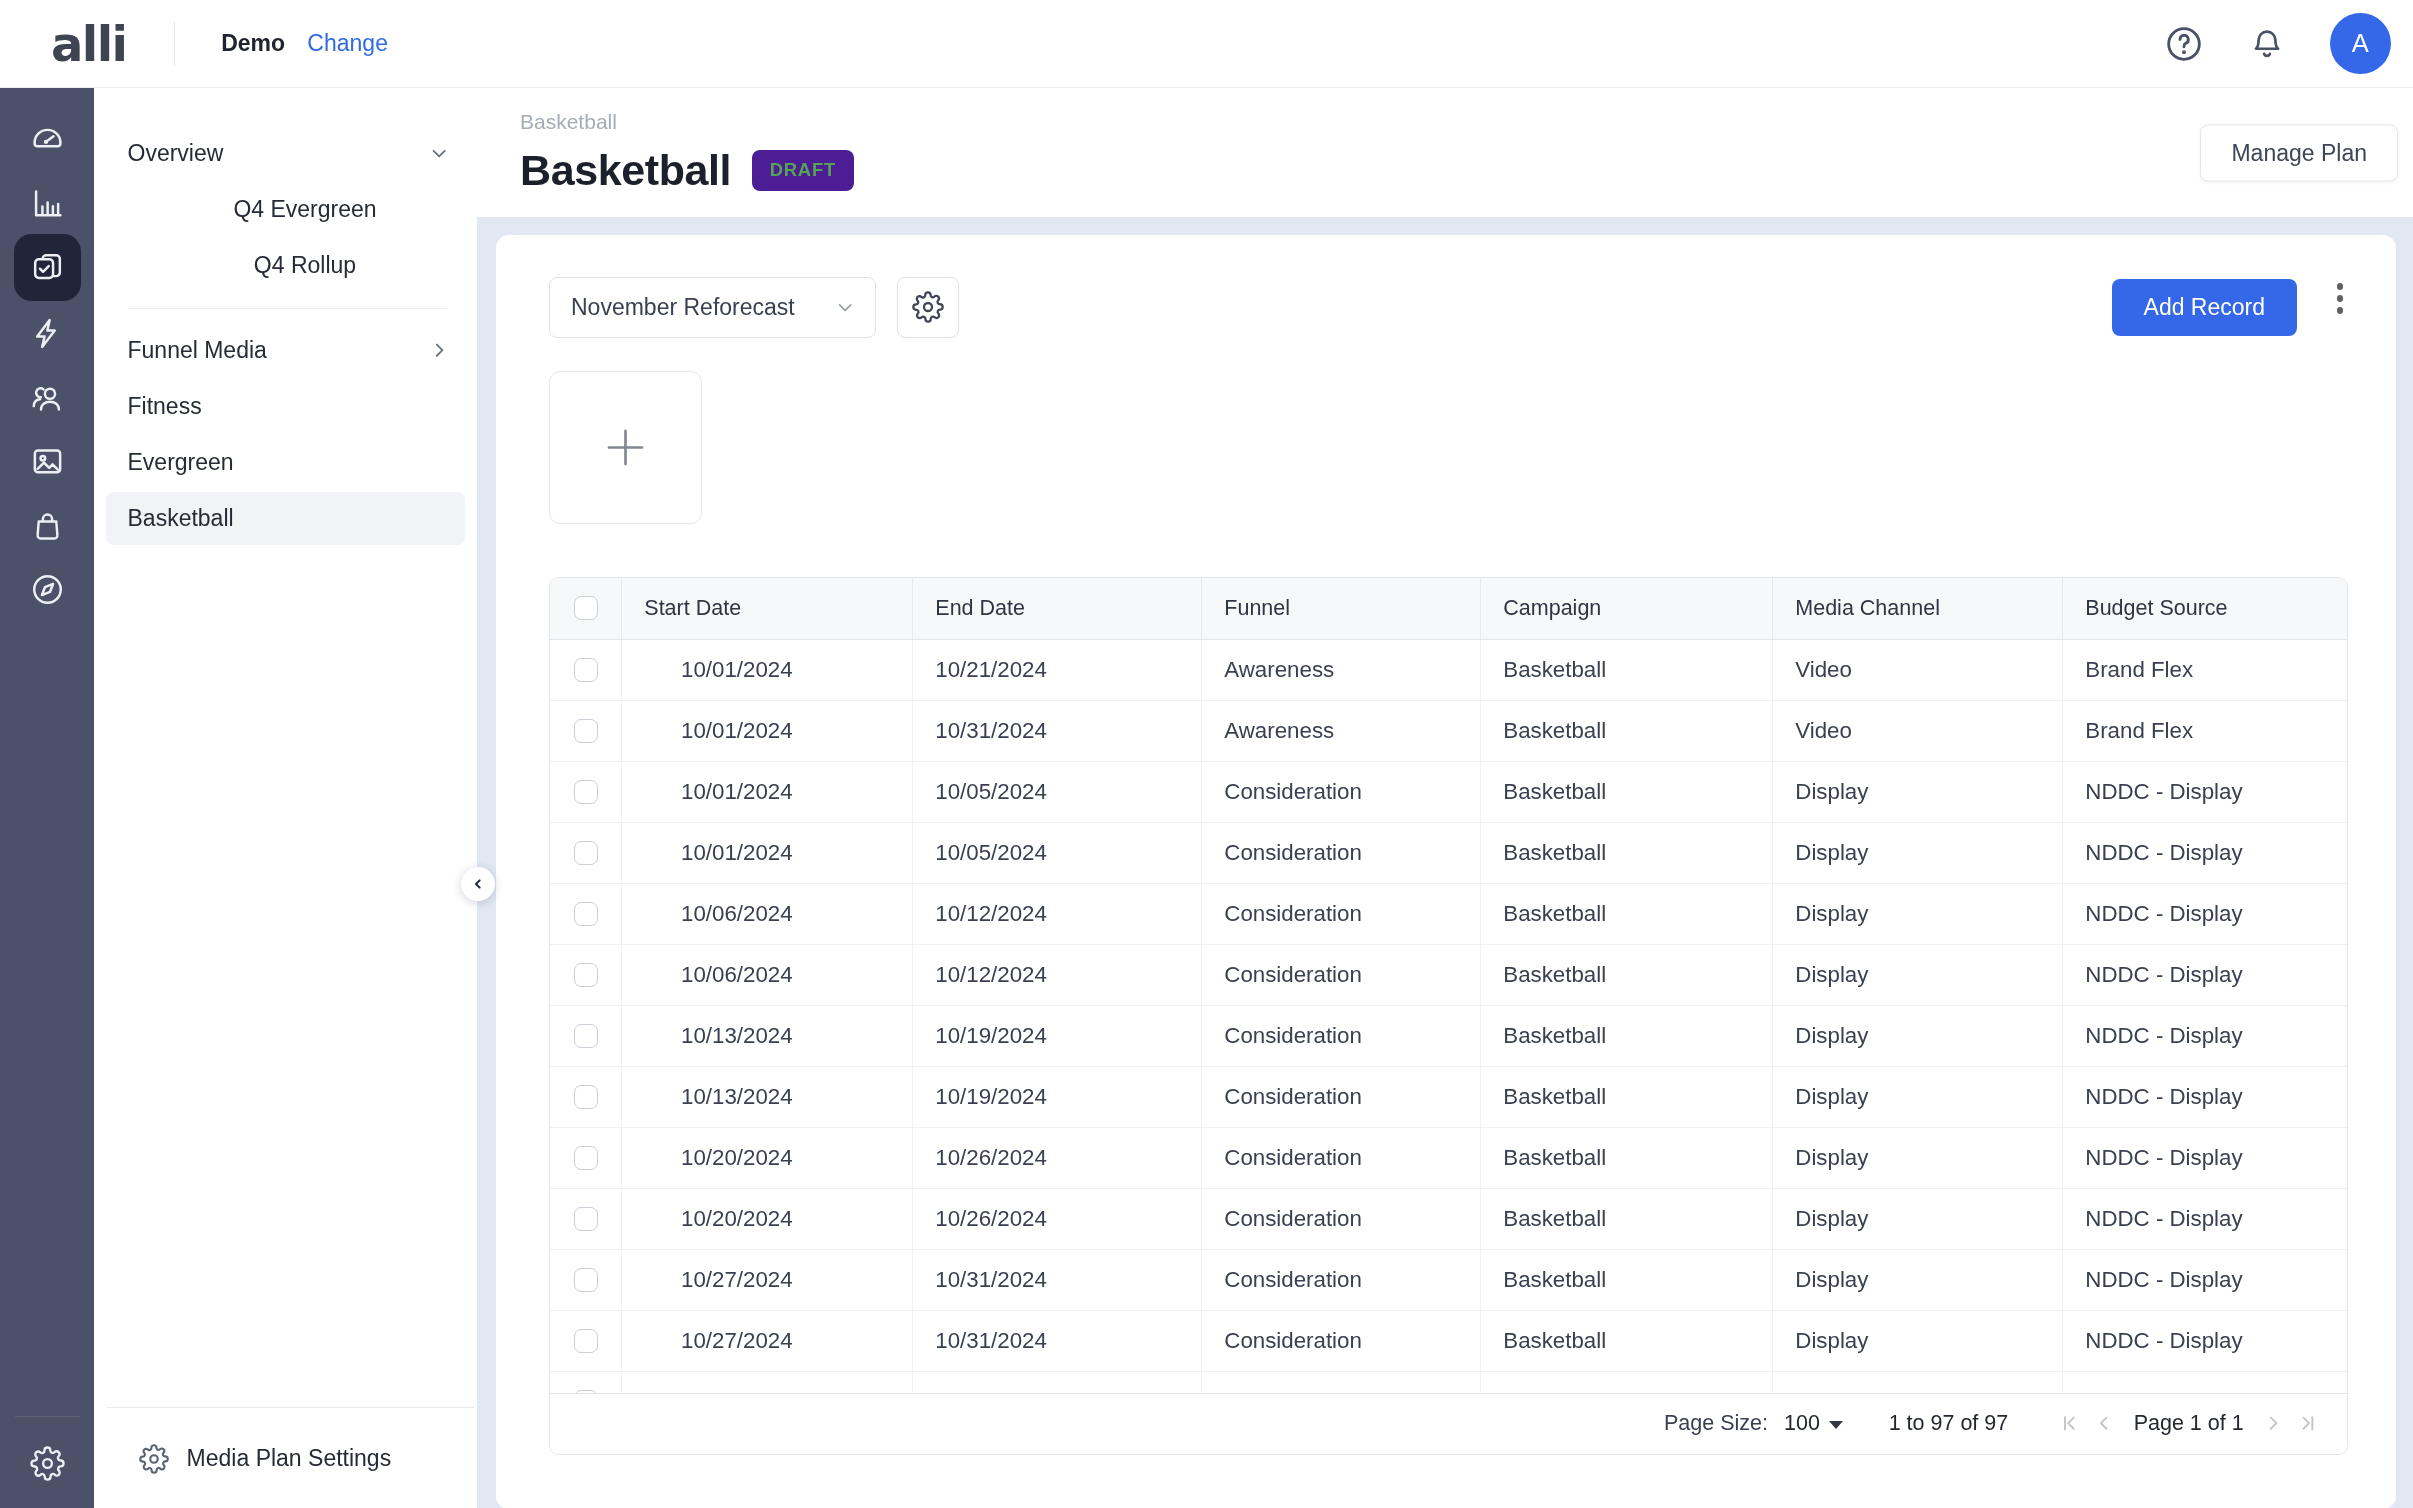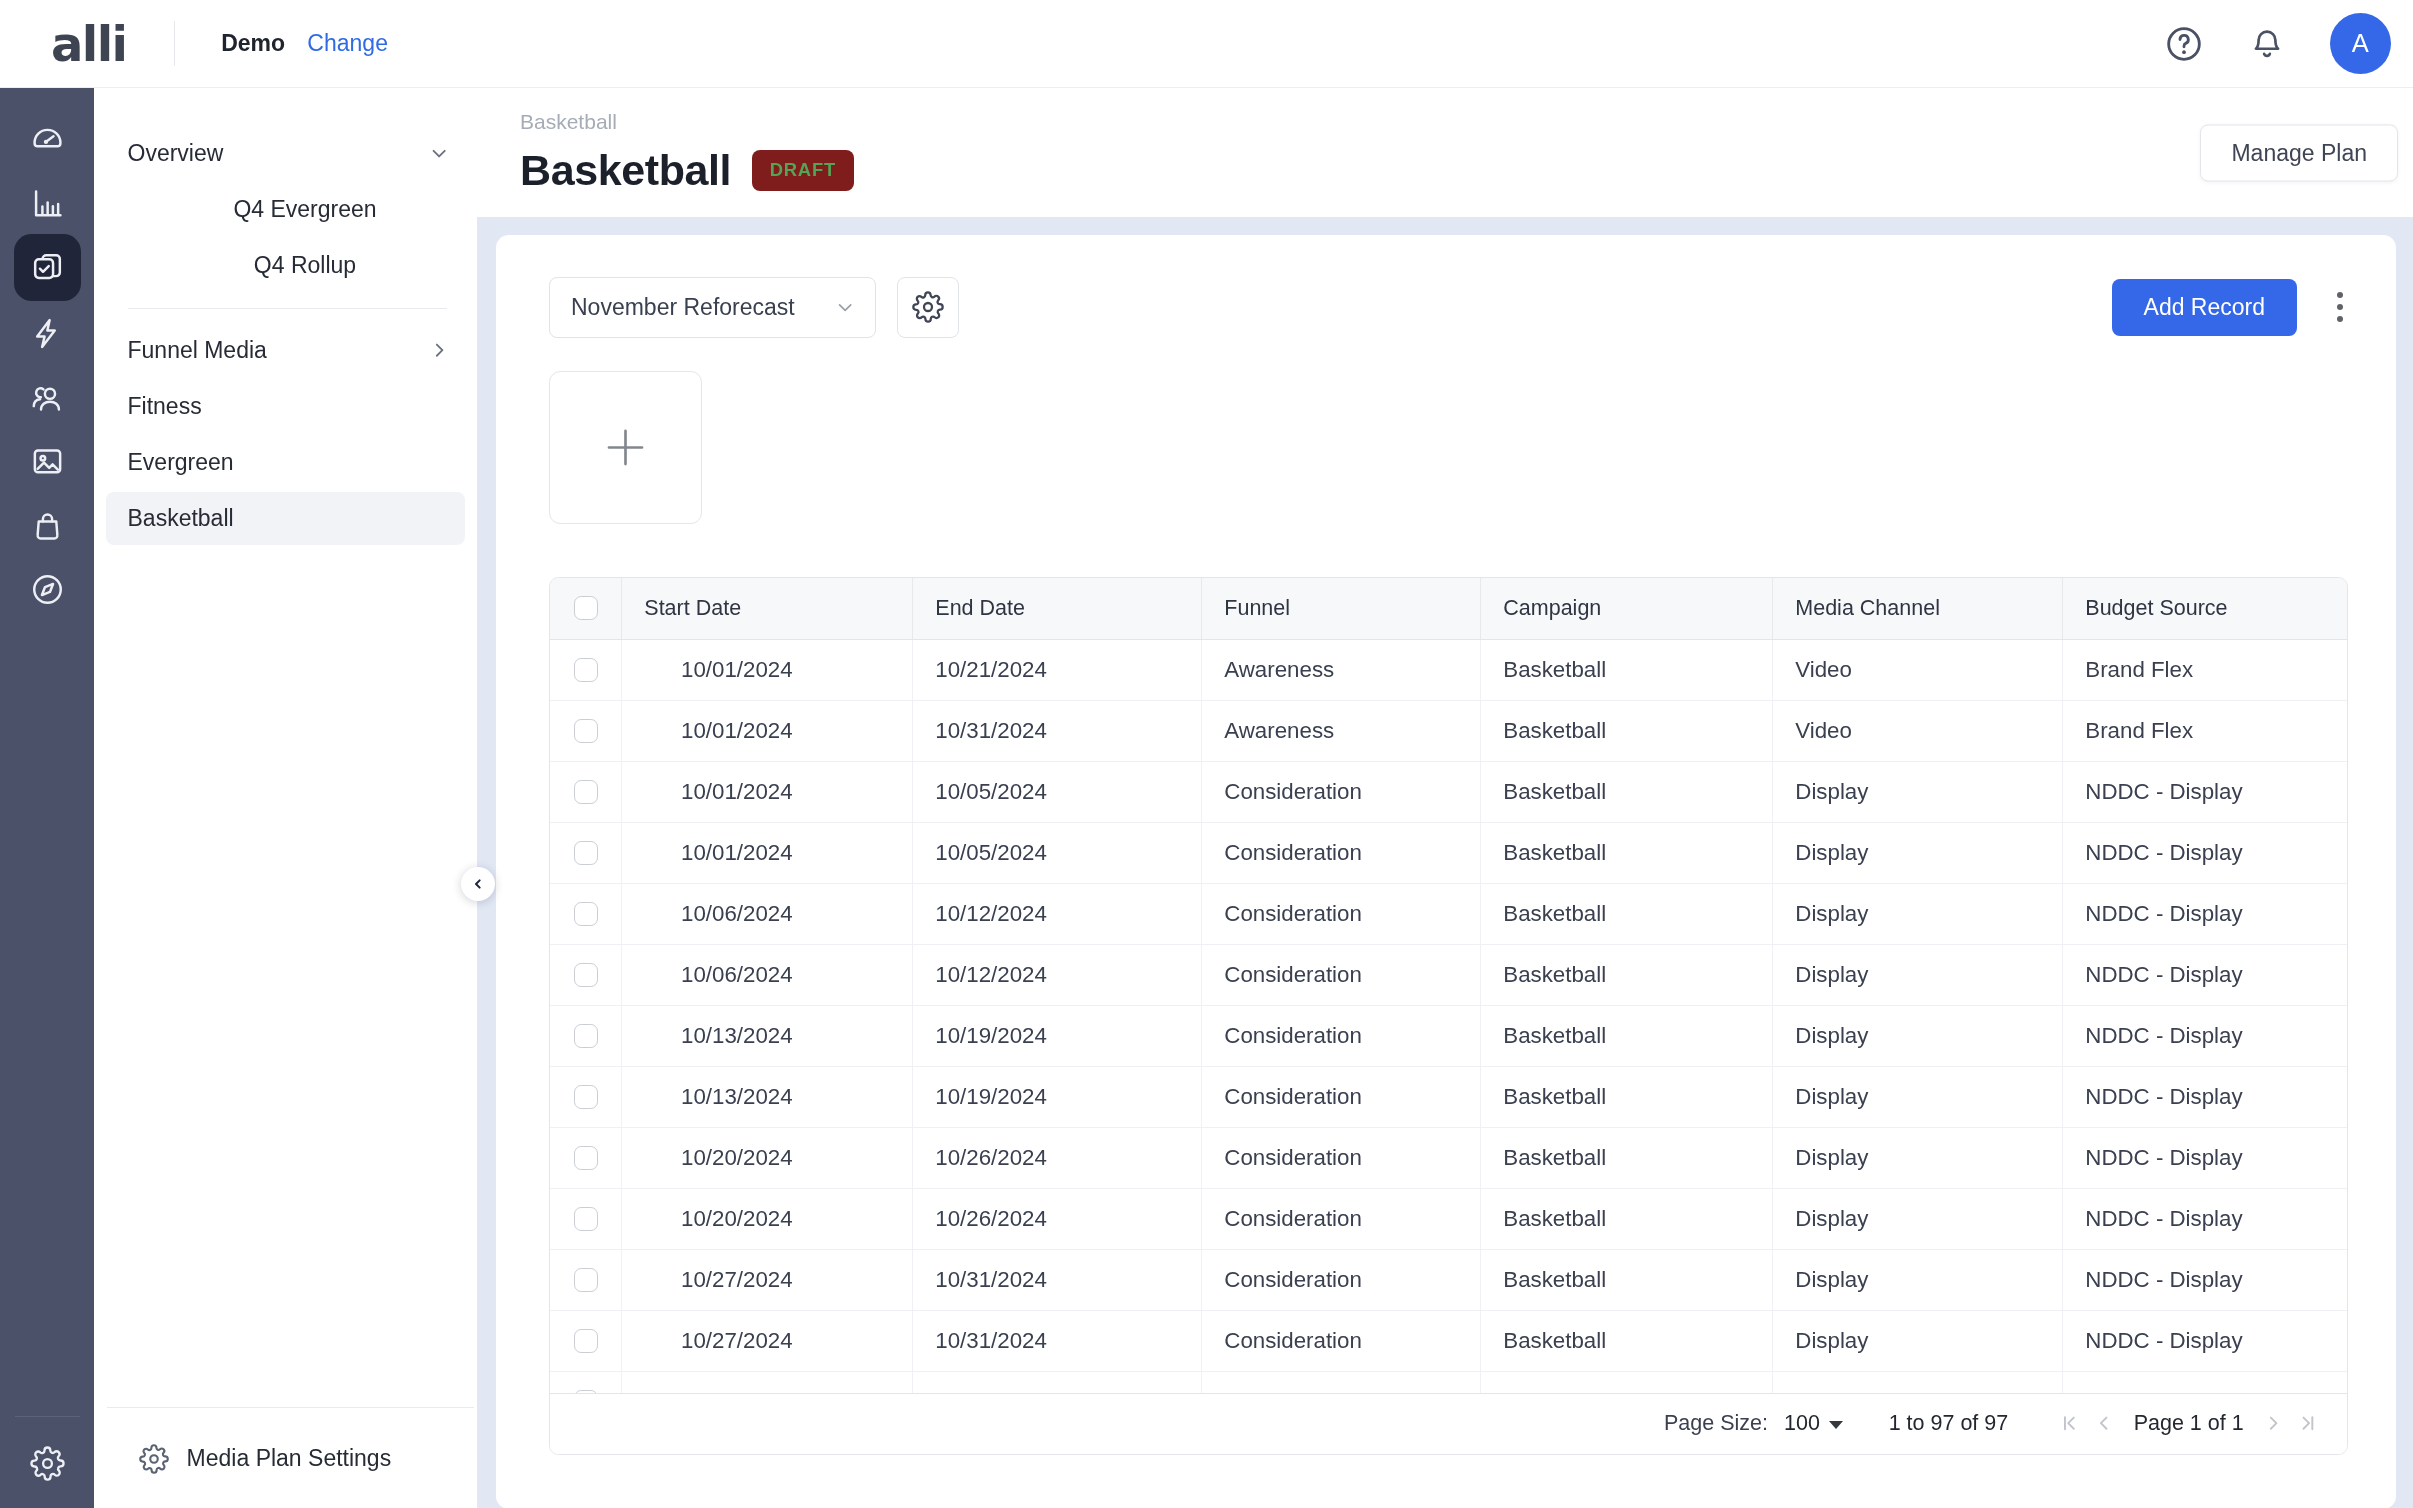--- a/index.html
+++ b/index.html
@@ -52,41 +52,41 @@
                   gap:17.6px; font-size:23px; color:#262B35; cursor:pointer; }
   .settings-row svg { width:30px; height:30px; color:#5B6372; }
 
   
   .main { flex:1; display:flex; flex-direction:column; background:#fff; position:relative; }
   .page-header { height:129px; padding-left:43px; display:flex; flex-direction:column;
                  justify-content:center; position:relative; }
   .breadcrumb { font-size:21px; color:#A6ACB5; margin-bottom:11.2px; }
   .title-row { display:flex; align-items:center; gap:21px; }
   .page-title { font-size:43px; font-weight:700; color:#1B202B; letter-spacing:-0.4px; }
-  .draft-badge { background:#7f1d1d; color:#55A455; font-size:18.4px; font-weight:700;
+  .draft-badge { background:#4c1d95; color:#55A455; font-size:18.4px; font-weight:700;
                  letter-spacing:0.8px; padding:9.6px 17.6px; border-radius:8px; }
   .manage-btn { position:absolute; right:19px; top:50%; transform:translateY(-50%);
                 height:57px; padding:0 30px; background:#fff; border:0.8px solid #E3E5EA;
                 border-radius:8px; font-size:23px; color:#3F4554; cursor:pointer;
                 font-family:inherit; box-shadow:0 0.8px 4px rgba(20,24,40,.05); }
 
   .panel { flex:1; background:#E2E7F4; padding:17.6px 21px 0 19px; }
   .card { background:#fff; border-radius:12.8px; height:100%; padding:42px 48px 0 53px; }
 
   
   .toolbar { display:flex; align-items:center; }
   .scenario-select { width:327px; height:61px; background:#fff; border:0.8px solid #E0E3E8;
                      border-radius:8px; display:flex; align-items:center; justify-content:space-between;
                      padding:0 19px 0 21px; font-size:23px; color:#3A4050; cursor:pointer; }
   .scenario-select svg { width:22.3px; height:22.3px; color:#9AA0A8; }
   .gear-btn { width:62px; height:61px; margin-left:21px; background:#fff; border:0.8px solid #E0E3E8;
               border-radius:8px; display:flex; align-items:center; justify-content:center;
               color:#3F4554; cursor:pointer; }
   .gear-btn svg { width:32px; height:32px; }
-  .toolbar-right { margin-left:auto; display:flex; align-items:center; }
+  .toolbar-right { margin-left:auto; display:flex; align-items:flex-start; }
   .add-record-btn { height:57px; padding:0 32px; background:#3567E9; border:none; border-radius:8px;
                     color:#fff; font-size:23px; font-family:inherit; cursor:pointer; }
   .kebab { margin-left:35px; display:flex; flex-direction:column; gap:5.6px; cursor:pointer; padding:4.8px; }
   .kebab i { width:6.4px; height:6.4px; border-radius:50%; background:#5F6368; }
 
   
   .plus-tile { width:153px; height:153px; margin-top:33px; background:#fff;
                border:0.8px solid #E4E6EB; border-radius:11.2px; display:flex; align-items:center;
                justify-content:center; color:#82878F; cursor:pointer; }
   .plus-tile svg { width:53px; height:53px; }

